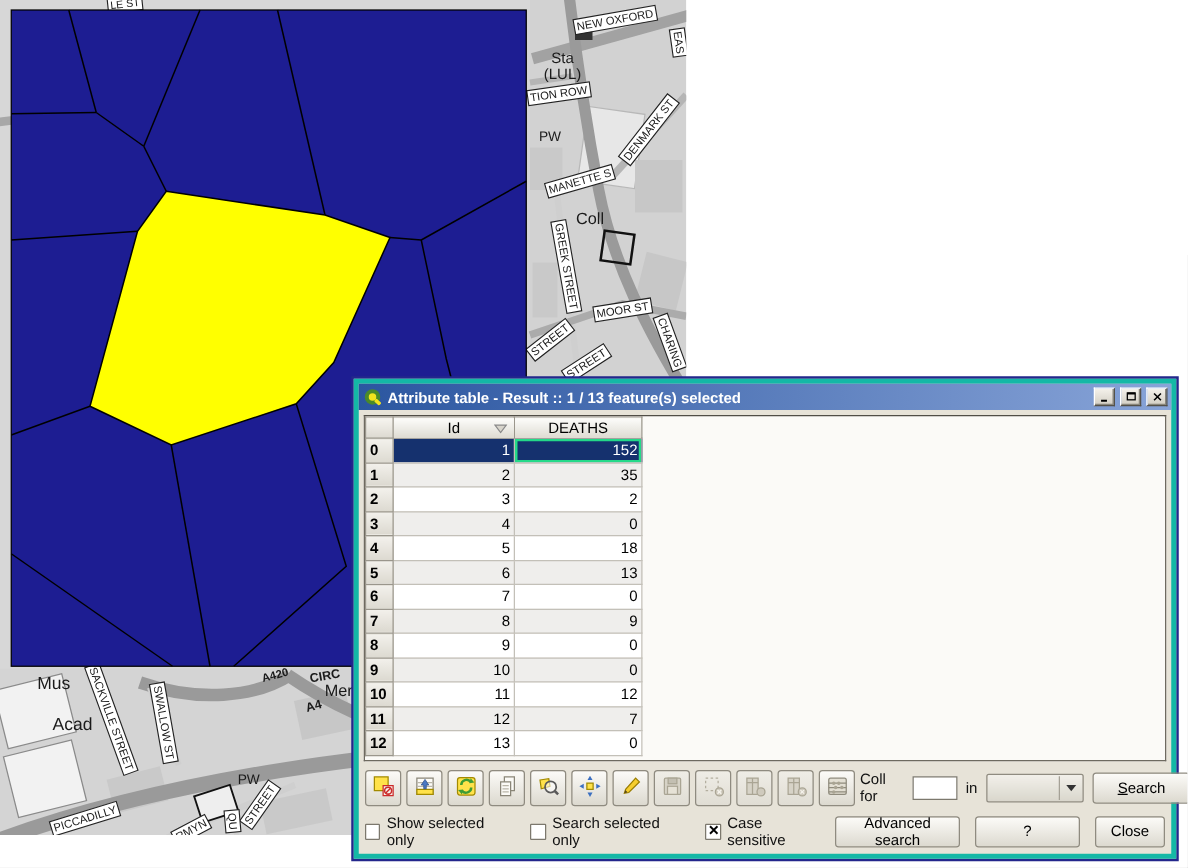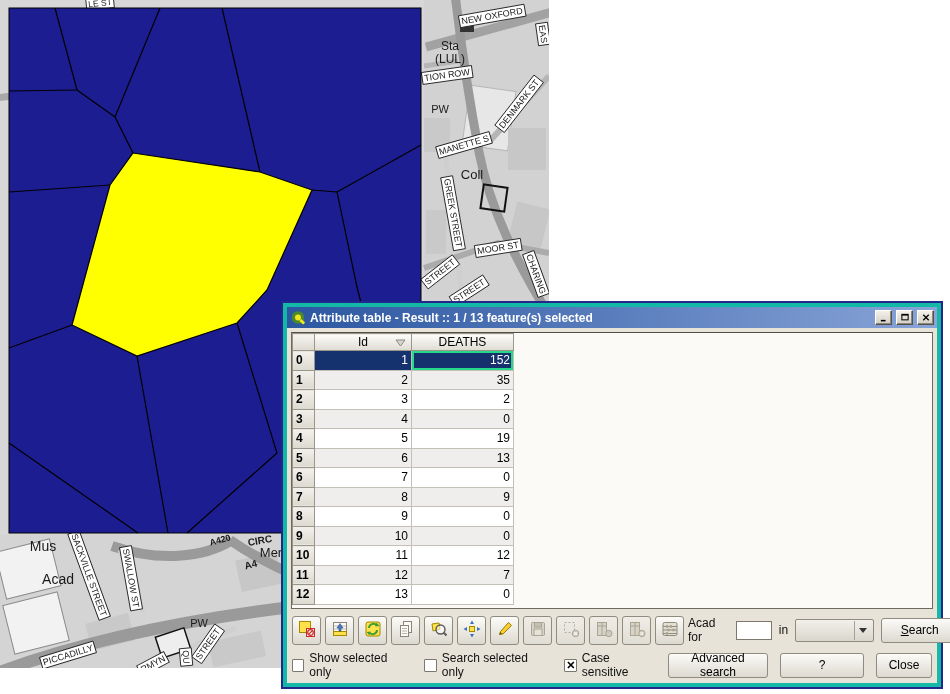--- a/index.html
+++ b/index.html
@@ -303,21 +303,21 @@
                 <td>2</td>
               </tr>
               <tr class="alt">
                 <th class="rowh">3</th>
                 <td>4</td>
                 <td>0</td>
               </tr>
               <tr>
                 <th class="rowh">4</th>
                 <td>5</td>
-                <td>19</td>
+                <td>18</td>
               </tr>
               <tr class="alt">
                 <th class="rowh">5</th>
                 <td>6</td>
                 <td>13</td>
               </tr>
               <tr>
                 <th class="rowh">6</th>
                 <td>7</td>
                 <td>0</td>
@@ -454,21 +454,21 @@
                   <line x1="3" y1="14.5" x2="17" y2="14.5" stroke="#8f8b7d"></line>
                   <circle cx="7" cy="7.5" r="1.4" fill="#a9a493"></circle>
                   <circle cx="11" cy="7.5" r="1.4" fill="#a9a493"></circle>
                   <circle cx="8.5" cy="11" r="1.4" fill="#a9a493"></circle>
                   <circle cx="13.5" cy="11" r="1.4" fill="#a9a493"></circle>
                   <circle cx="7" cy="14.5" r="1.4" fill="#a9a493"></circle>
                 </svg></span>
             </button>
           </div>
         <div class="search-group">
-          <span class="lbl">Acad for</span>
+          <span class="lbl">Coll for</span>
           <input class="lookfor" value="" style="">
           <span class="lbl">in</span>
           <div class="combo">
             <div class="arrow-btn">
                 <div class="arr"></div>
               </div>
           </div>
           <button class="btn search"><u>S</u>earch</button>
         </div>
       </div>

